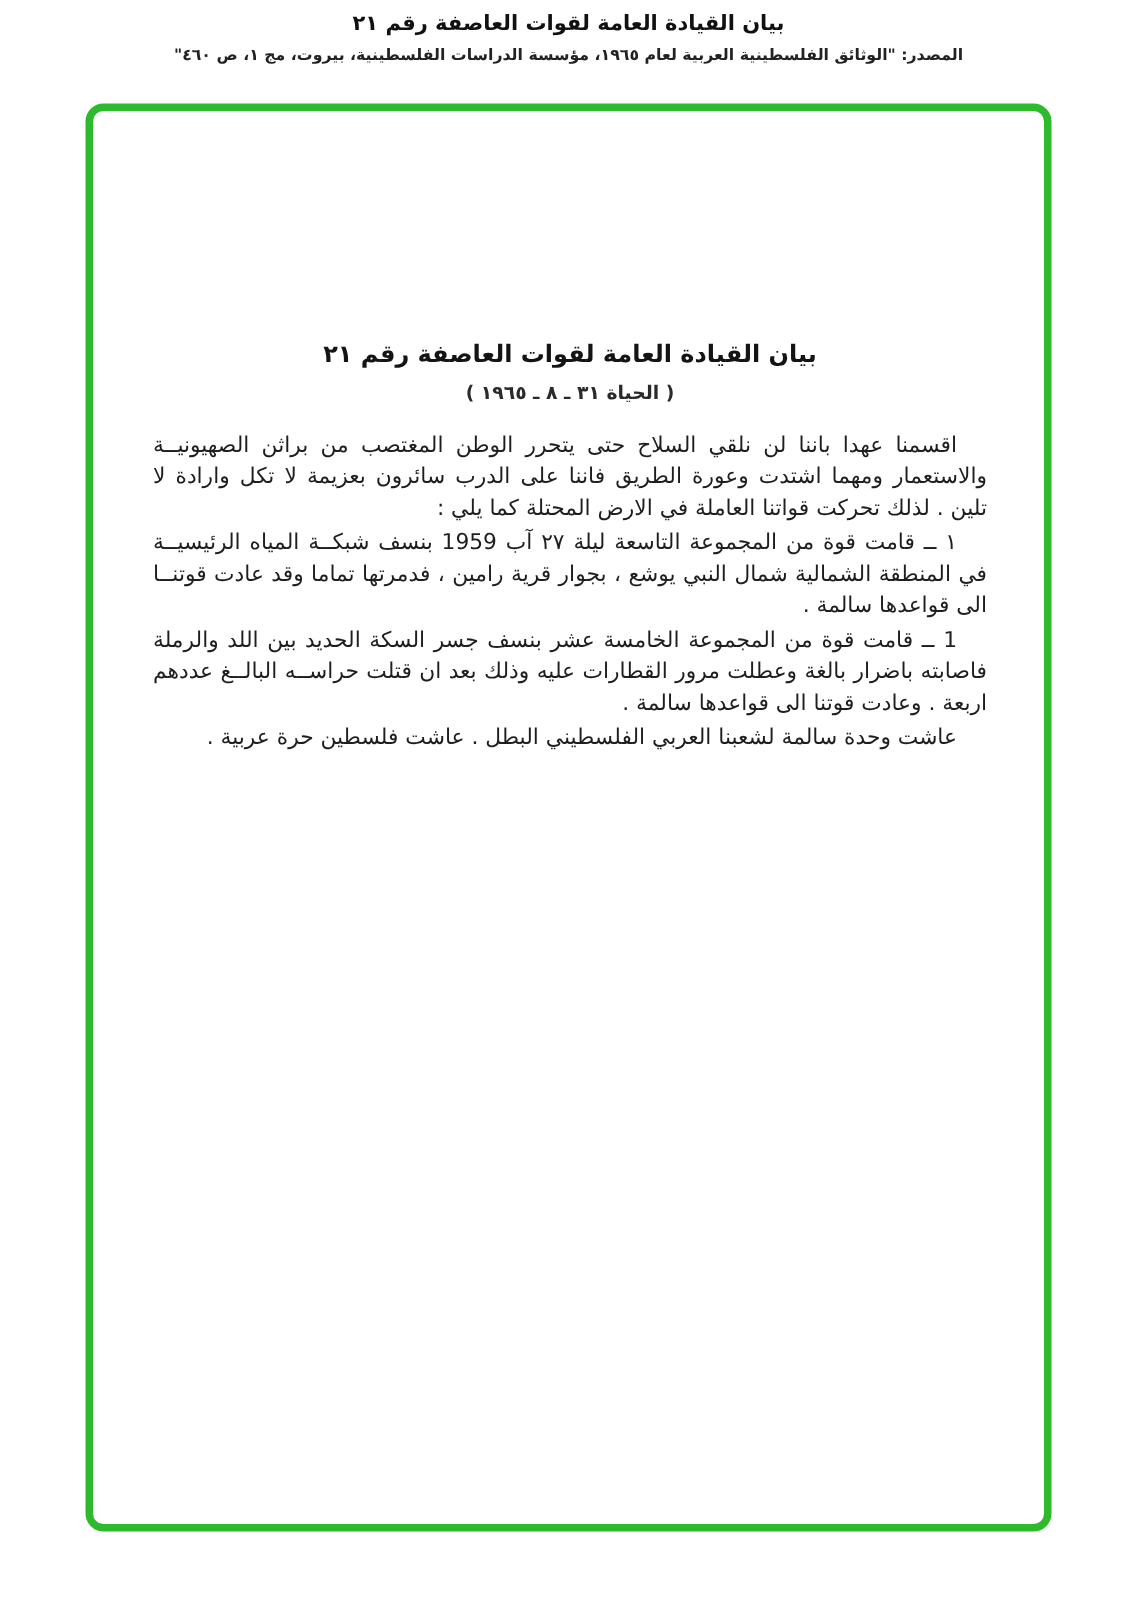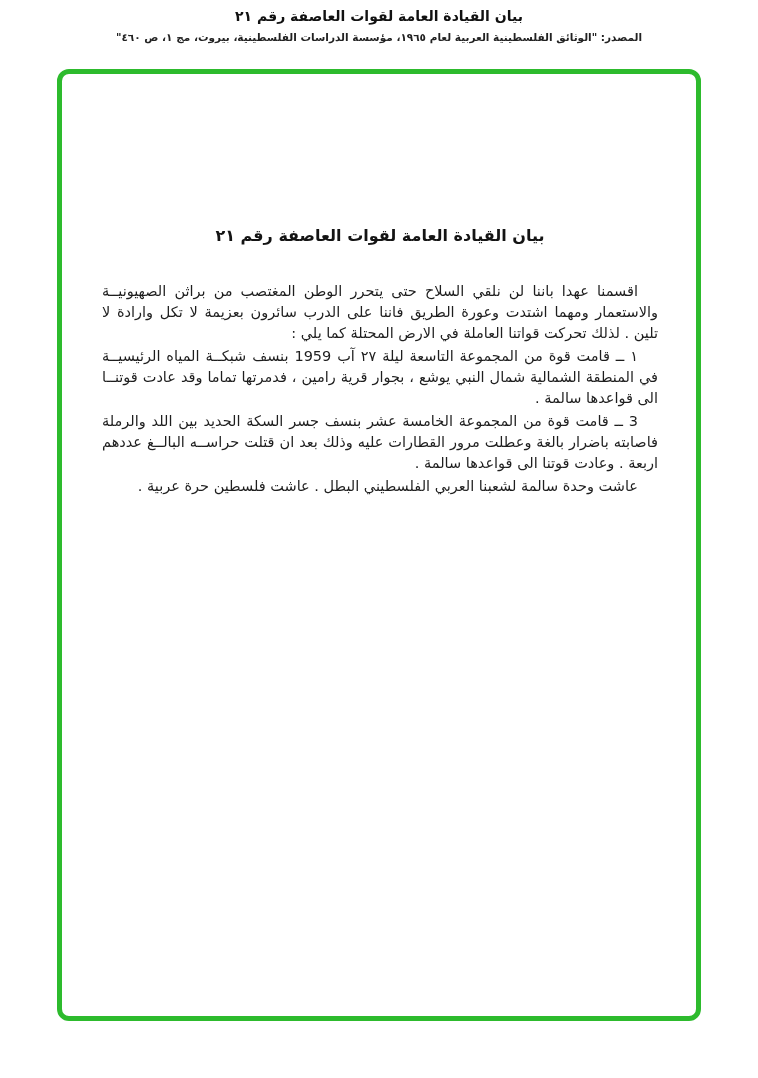--- a/index.html
+++ b/index.html
@@ -53,21 +53,21 @@
     color: #141414;
   }
   .doc-subtitle {
     text-align: center;
     font-size: 12.5px;
     font-weight: bold;
     color: #2a2a2a;
     margin-top: 9px;
   }
   .doc-body {
-    margin-top: 36px;
+    margin-top: 18px;
     font-size: 14.5px;
     line-height: 21px;
     text-align: justify;
   }
   .para {
     margin: 0 0 2px 0;
     text-indent: 20px;
     color: #1e1e1e;
   }
   .para.gap-before {
@@ -85,24 +85,25 @@
   <div class="top-header">
     <div class="header-title">بيان القيادة العامة لقوات العاصفة رقم ٢١</div>
     <div class="header-source">المصدر: "الوثائق الفلسطينية العربية لعام ١٩٦٥، مؤسسة الدراسات الفلسطينية، بيروت، مج ١، ص ٤٦٠"</div>
   </div>
 
   <div class="doc-frame" style="border-color: rgb(45, 187, 45);">
     <div class="doc-content">
 
       <h1 class="doc-title">بيان القيادة العامة لقوات العاصفة رقم ٢١</h1>
 
+      <div class="doc-subtitle">( الحياة ٣١ ـ ٨ ـ ١٩٦٥ )</div>
 
       <div class="doc-body">
         <p class="para">اقسمنا عهدا باننا لن نلقي السلاح حتى يتحرر الوطن المغتصب من براثن الصهيونيــة والاستعمار ومهما اشتدت وعورة الطريق فاننا على الدرب سائرون بعزيمة لا تكل وارادة لا تلين . لذلك تحركت قواتنا العاملة في الارض المحتلة كما يلي :</p>
         <p class="para">١ ــ قامت قوة من المجموعة التاسعة ليلة ٢٧ آب 1959 بنسف شبكــة المياه الرئيسيــة في المنطقة الشمالية شمال النبي يوشع ، بجوار قرية رامين ، فدمرتها تماما وقد عادت قوتنــا الى قواعدها سالمة .</p>
-        <p class="para">3 ــ قامت قوة من المجموعة الخامسة عشر بنسف جسر السكة الحديد بين اللد والرملة فاصابته باضرار بالغة وعطلت مرور القطارات عليه وذلك بعد ان قتلت حراســه البالــغ عددهم اربعة . وعادت قوتنا الى قواعدها سالمة .</p>
+        <p class="para">1 ــ قامت قوة من المجموعة الخامسة عشر بنسف جسر السكة الحديد بين اللد والرملة فاصابته باضرار بالغة وعطلت مرور القطارات عليه وذلك بعد ان قتلت حراســه البالــغ عددهم اربعة . وعادت قوتنا الى قواعدها سالمة .</p>
         <p class="para closing">عاشت وحدة سالمة لشعبنا العربي الفلسطيني البطل . عاشت فلسطين حرة عربية .</p>
       </div>
 
     </div>
   </div>
 
 </div>
 
 </body></html>

